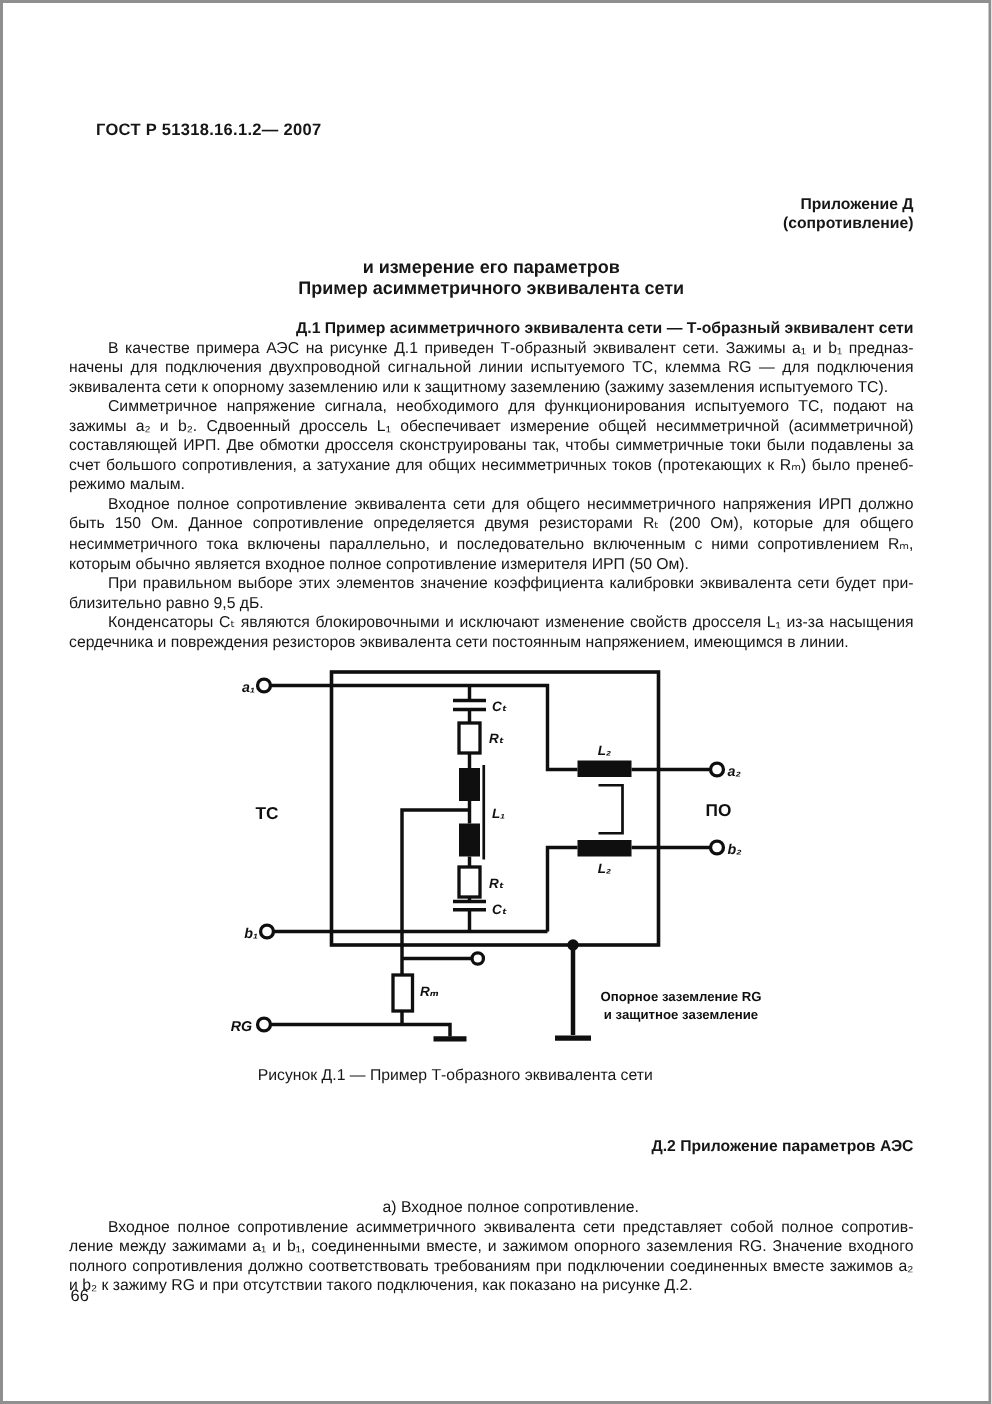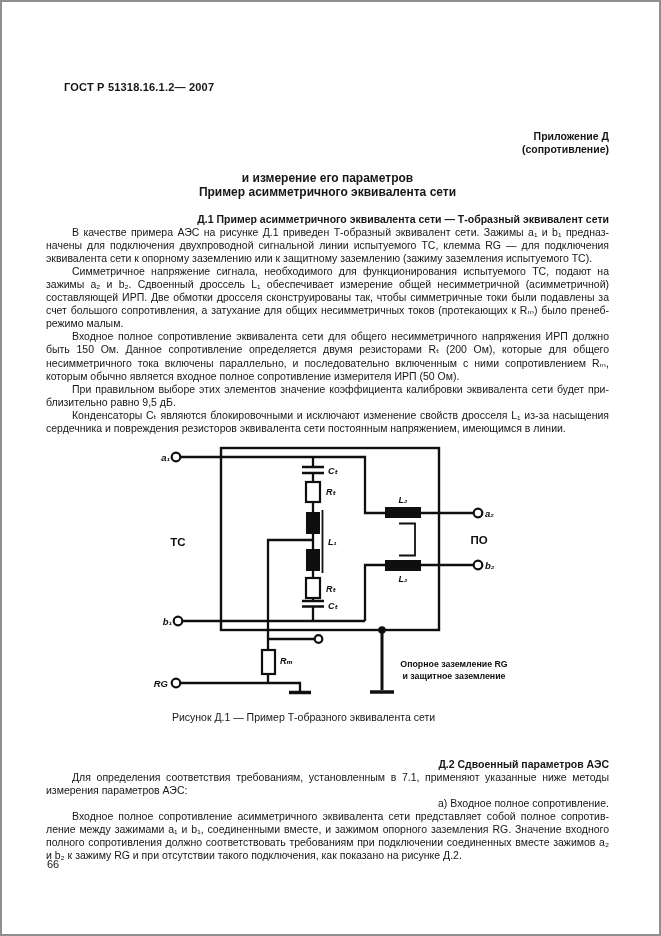--- a/index.html
+++ b/index.html
@@ -24,21 +24,21 @@
   .main-title {
     position:absolute; left:44px; top:170px; width:563px;
     text-align:center; font-size:12px; font-weight:bold; line-height:13.5px;
   }
   .sec {
     position:absolute; left:44px; width:563px;
     font-size:10.5px; line-height:13.05px; text-align:justify;
   }
   .sec .sec-h { font-weight:bold; text-indent:26px; text-align:right; margin:0; }
   .sec p { margin:0; text-indent:26px; }
-  .sec p.plain { text-align:right; }
+  .sec p.plain { text-align:center;margin-top:28px; }
   .d1 { top:211px; }
   .d2 { top:756px; }
   .caption {
     position:absolute; left:44px; top:709px; width:515px;
     text-align:center; font-size:10.5px; line-height:13.5px;
   }
   .pagenum { position:absolute; left:45px; top:856px; font-size:11px; }
   svg.diagram { position:absolute; left:138px; top:442px; }
   svg .wire   { stroke:#0f0f0f; stroke-width:2.3; fill:none; }
   svg .thin   { stroke:#0f0f0f; stroke-width:1.8; fill:none; }
@@ -144,21 +144,20 @@
     <text class="lbl" x="278" y="662">Rₘ</text>
     <text class="note" x="452" y="665" text-anchor="middle">Опорное заземление RG</text>
     <text class="note" x="452" y="677" text-anchor="middle">и защитное заземление</text>
   </svg>
 
   <div class="caption">
     <div>Рисунок Д.1 — Пример  Т-образного  эквивалента  сети</div>
   </div>
 
   <div class="sec d2">
-    <div class="sec-h">Д.2 Сдвоенный параметров АЭС</div>
-    <p>Для определения соответствия требованиям, установленным  в 7.1,  применяют  указанные ниже методы измерения  параметров  АЭС:</p>
+    <div class="sec-h">Д.2 Приложение параметров АЭС</div>
     <p class="plain">а) Входное  полное  сопротивление.</p>
     <p>Входное полное сопротивление асимметричного эквивалента сети представляет собой  полное  сопротив­ление между зажимами a₁ и b₁, соединенными вместе, и зажимом опорного  заземления  RG.  Значение  входно­го полного  сопротивления должно соответствовать  требованиям  при  подключении  соединенных вместе зажи­мов  a₂  и  b₂  к  зажиму RG и при  отсутствии такого подключения,  как показано  на  рисунке   Д.2.</p>
   </div>
 
   <div class="pagenum">66</div>
 
 </div>
 
 </body></html>

